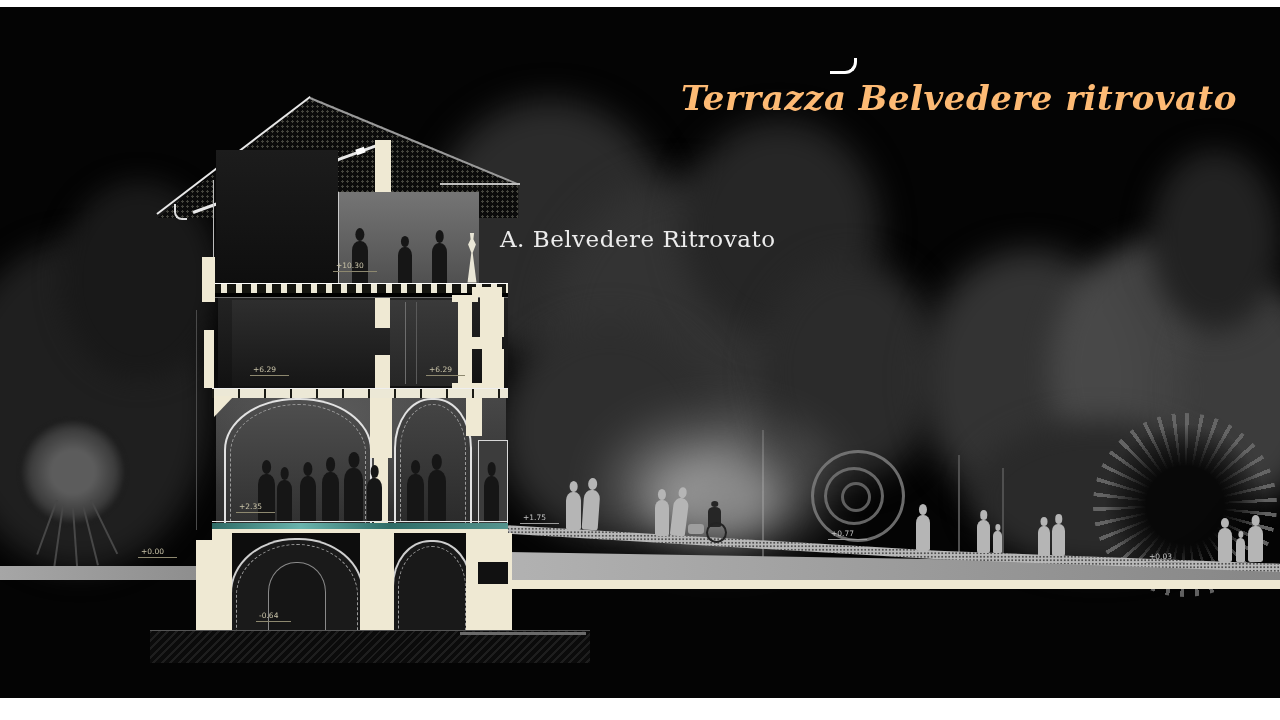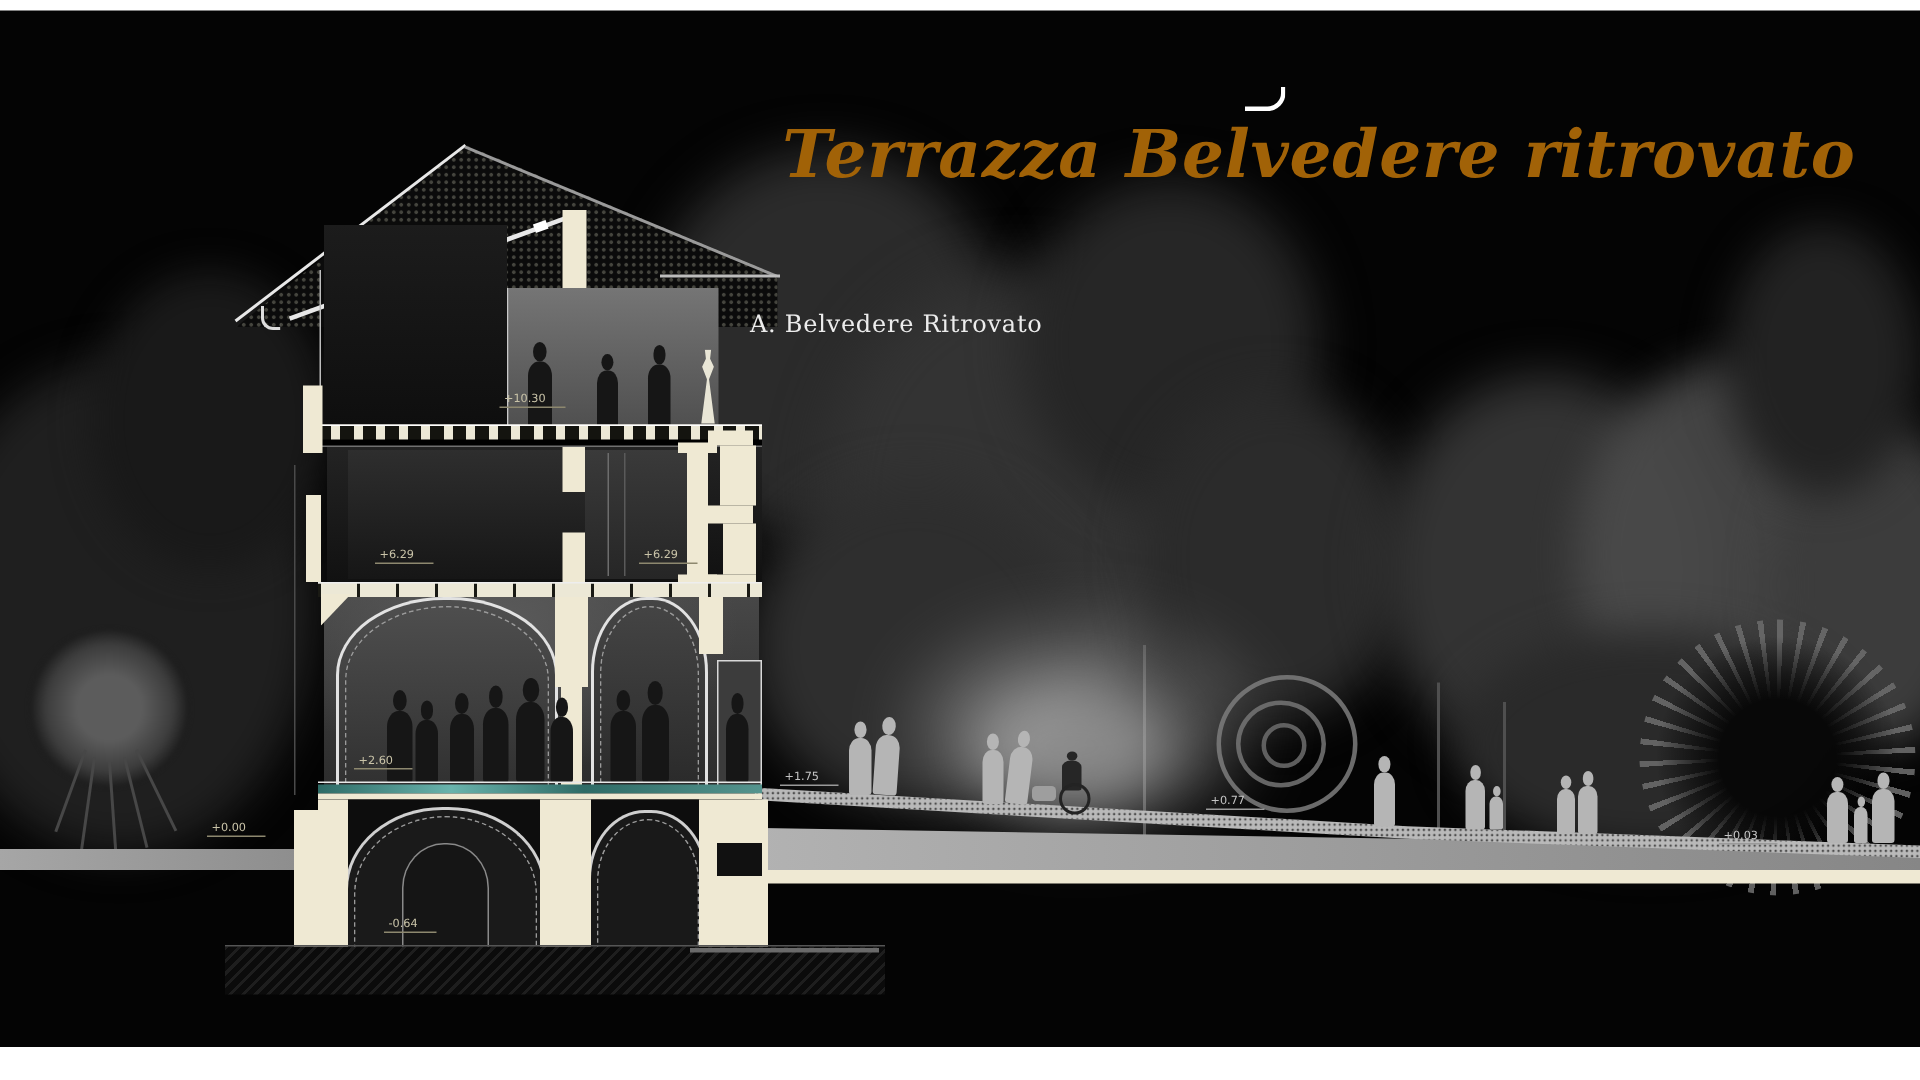--- a/index.html
+++ b/index.html
@@ -23,25 +23,25 @@
   .fig::before{content:"";position:absolute;top:-30%;left:50%;transform:translateX(-50%);
                width:58%;height:30%;border-radius:50%;background:inherit;}
   .fig.light{background:#b5b5b5;}
 
   
   .arch{position:absolute;border:2px solid #e2e2e2;border-bottom:none;}
   .arch::before{content:"";position:absolute;inset:4px 4px 0 4px;border:1px dashed #9a9a9a;
                 border-bottom:none;border-radius:inherit;}
 
   
-  .title{position:absolute;right:43px;top:78px;color:#a16207;
+  .title{position:absolute;right:43px;top:78px;color:#fdba74;
          font-family:"DejaVu Serif","Liberation Serif",serif;
-         font-style:italic;font-weight:700;font-size:44px;letter-spacing:.5px;}
+         font-style:italic;font-weight:700;font-size:34px;letter-spacing:.5px;}
   .biglabel{position:absolute;color:#ececec;font-family:"DejaVu Serif","Liberation Serif",serif;
-            font-size:16px;letter-spacing:.5px;}
+            font-size:23px;letter-spacing:.5px;margin-top:20px;}
   .elev{position:absolute;color:#c9c3a8;font-size:7.5px;font-family:"DejaVu Sans","Liberation Sans",sans-serif;
         border-bottom:1px solid #8d886f;padding:0 13px 1px 3px;line-height:1;}
   .elev.gray{color:#c4c4c4;border-color:#9a9a9a;}
 
   
   .spiral,.spiral::before,.spiral::after{border-radius:50%;border:3px solid #7d7d7d;position:absolute;}
   .spiral{width:88px;height:86px;opacity:.85;}
   .spiral::before{content:"";width:54px;height:52px;left:10px;top:14px;border-color:#757575;}
   .spiral::after{content:"";width:24px;height:24px;left:27px;top:29px;border-color:#6d6d6d;}
   .sunburst{position:absolute;width:184px;height:184px;border-radius:50%;opacity:.9;
@@ -209,25 +209,25 @@
     <div class="fig light" style="left:1038px;top:526px;width:12px;height:30px;"></div>
     <div class="fig light" style="left:1052px;top:524px;width:13px;height:32px;"></div>
     <div class="fig light" style="left:1218px;top:528px;width:14px;height:34px;"></div>
     <div class="fig light" style="left:1236px;top:538px;width:9px;height:24px;"></div>
     <div class="fig light" style="left:1248px;top:526px;width:15px;height:36px;"></div>
   </div>
 
   <span class="elev" style="left:333px;top:262px;">+10.30</span>
   <span class="elev" style="left:250px;top:366px;">+6.29</span>
   <span class="elev" style="left:426px;top:366px;">+6.29</span>
-  <span class="elev" style="left:236px;top:503px;">+2.60</span>
+  <span class="elev" style="left:236px;top:503px;">+2.35</span>
   <span class="elev" style="left:138px;top:548px;">+0.00</span>
   <span class="elev" style="left:256px;top:612px;">-0.64</span>
   <span class="elev gray" style="left:520px;top:514px;">+1.75</span>
-  <span class="elev gray" style="left:804px;top:530px;">+0.77</span>
+  <span class="elev gray" style="left:828px;top:530px;">+0.77</span>
   <span class="elev gray" style="left:1146px;top:553px;">+0.03</span>
 
   <div class="abs" style="left:830px;top:58px;width:24px;height:13px;border-right:3px solid #fff;border-bottom:3px solid #fff;border-radius:0 0 12px 0;"></div>
   <div class="title">Terrazza Belvedere ritrovato</div>
   <div class="biglabel" style="left:500px;top:206px;">A. Belvedere Ritrovato</div>
 
   <div class="bar top"></div>
   <div class="bar bottom"></div>
 </div>
 

